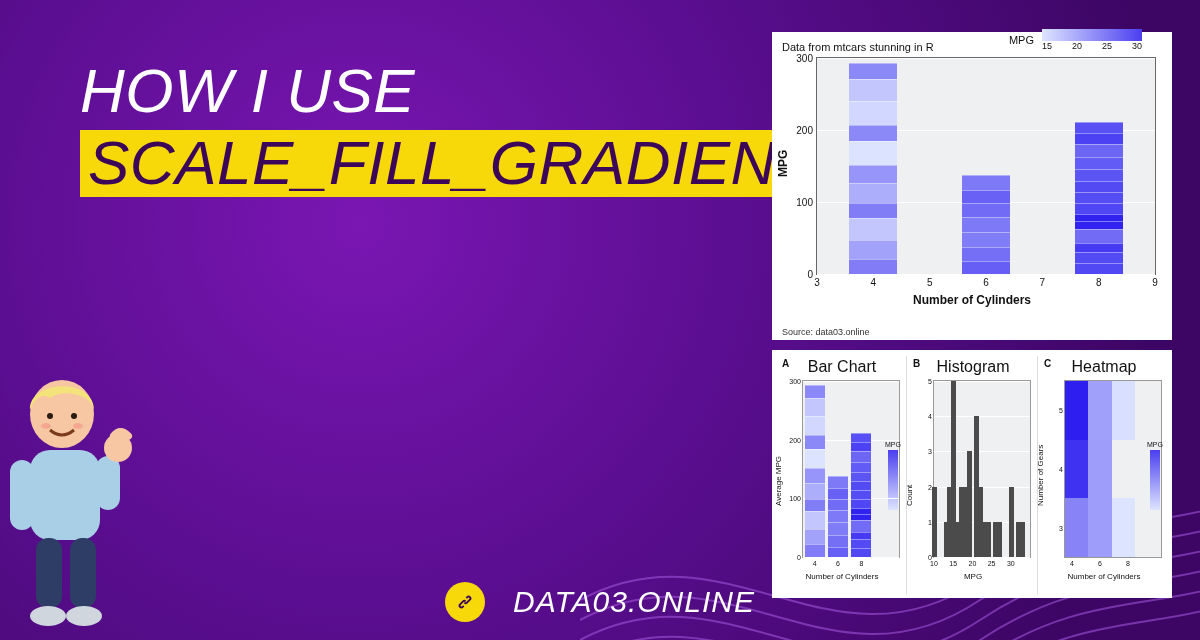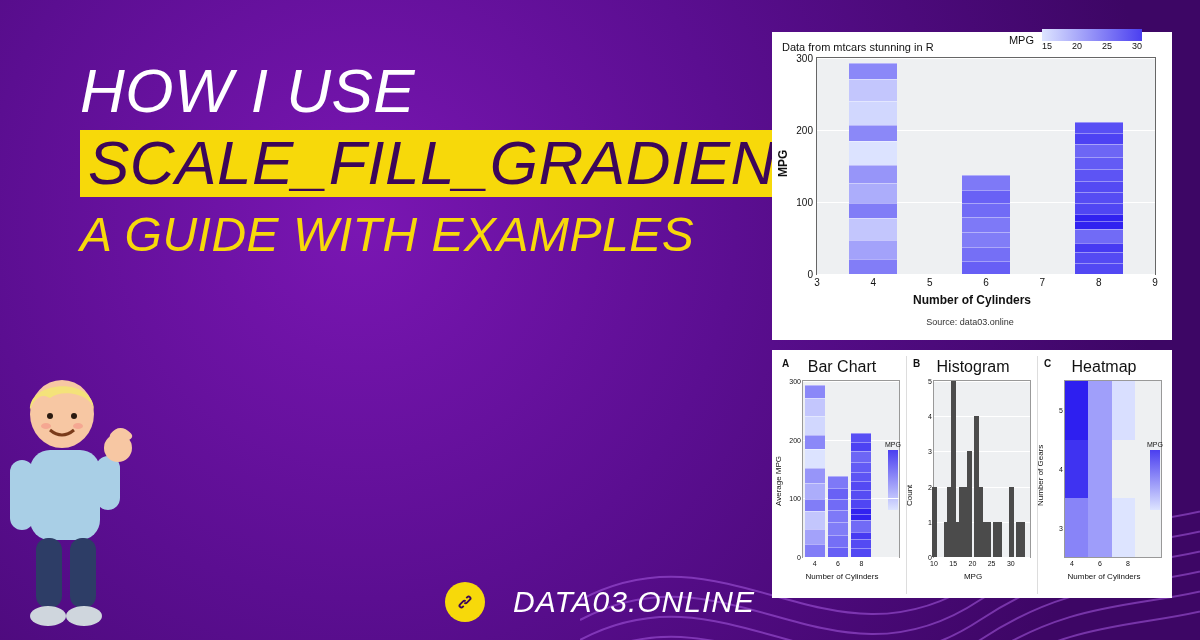--- a/index.html
+++ b/index.html
@@ -77,21 +77,21 @@
   .legend-row { display:flex; align-items:center; justify-content:flex-end; gap:8px; margin-top:-24px; margin-bottom:4px; padding-right:20px;}
   .legend-title { font-size:11px; }
   .gradient-bar { width:100px; height:12px; background:linear-gradient(90deg,#dde4ff,#4b3ff0); }
   .legend-ticks { display:flex; justify-content:space-between; width:100px; font-size:9px; }
   .plot-area { position:relative; border:1px solid #666; background:#eef0f2; height:218px; margin:6px 6px 0 34px; }
   .gridline { position:absolute; left:0; right:0; height:1px; background:#fff; }
   .ytick { position:absolute; left:-30px; width:26px; text-align:right; font-size:10px; transform:translateY(-50%); }
   .xtick { position:absolute; bottom:-14px; font-size:10px; transform:translateX(-50%); }
   .ylab { position:absolute; left:4px; top:145px; font-size:12px; font-weight:700; transform:rotate(-90deg); transform-origin:left top; }
   .xlab { text-align:center; font-size:12px; font-weight:700; margin-top:18px; }
-  .source { text-align:center; font-size:9px; color:#333; margin-top:10px; padding-right:4px;}
+  .source { text-align:left; font-size:9px; color:#333; margin-top:20px; padding-right:4px;}
   .stackbar { position:absolute; bottom:0; width:48px; display:flex; flex-direction:column-reverse; }
   .seg { width:100%; border-top:1px solid rgba(255,255,255,0.4); }
 
   
   .facets { display:flex; height:100%; }
   .facet { flex:1; padding:2px 4px 2px 6px; position:relative; }
   .facet + .facet { border-left:1px solid #ddd; }
   .facet-label { font-size:10px; font-weight:700; }
   .facet-title { font-size:16px; margin-top:-11px; text-align:center; }
   .mini-plot { position:relative; background:#eef0f2; border:1px solid #999; height:178px; margin:4px 2px 0 20px; }
@@ -119,21 +119,20 @@
     <path d="M0,400 C150,320 250,480 400,380 C520,300 600,340 700,280"></path>
     <path d="M0,420 C150,340 250,500 400,400 C520,320 600,360 700,300"></path>
     <path d="M0,340 C150,260 250,420 400,320 C520,240 600,280 700,220"></path>
     <path d="M0,320 C150,240 250,400 400,300 C520,220 600,260 700,200"></path>
   </g>
 </svg>
 
 <div class="col-left">
   <div class="h1">HOW I USE</div>
   <div class="code-pill">SCALE_FILL_GRADIENT</div>
-  <div class="h3">A GUIDE WITH EXAMPLES</div>
 </div>
 
 <svg class="avatar" viewBox="0 0 160 260">
   <ellipse cx="72" cy="44" rx="32" ry="34" fill="#f7c7a3"></ellipse>
   <path d="M40 40 C38 10 106 6 104 42 C104 24 72 18 60 28 C50 22 44 30 40 40" fill="#f4e27a"></path>
   <circle cx="60" cy="46" r="3" fill="#2a1a10"></circle>
     <circle cx="84" cy="46" r="3" fill="#2a1a10"></circle>
   <path d="M60 60 Q72 70 84 60" stroke="#7a3b1a" stroke-width="3" fill="none"></path>
   <ellipse cx="56" cy="56" rx="5" ry="3" fill="#f49a8a" opacity="0.7"></ellipse>
     <ellipse cx="88" cy="56" rx="5" ry="3" fill="#f49a8a" opacity="0.7"></ellipse>

